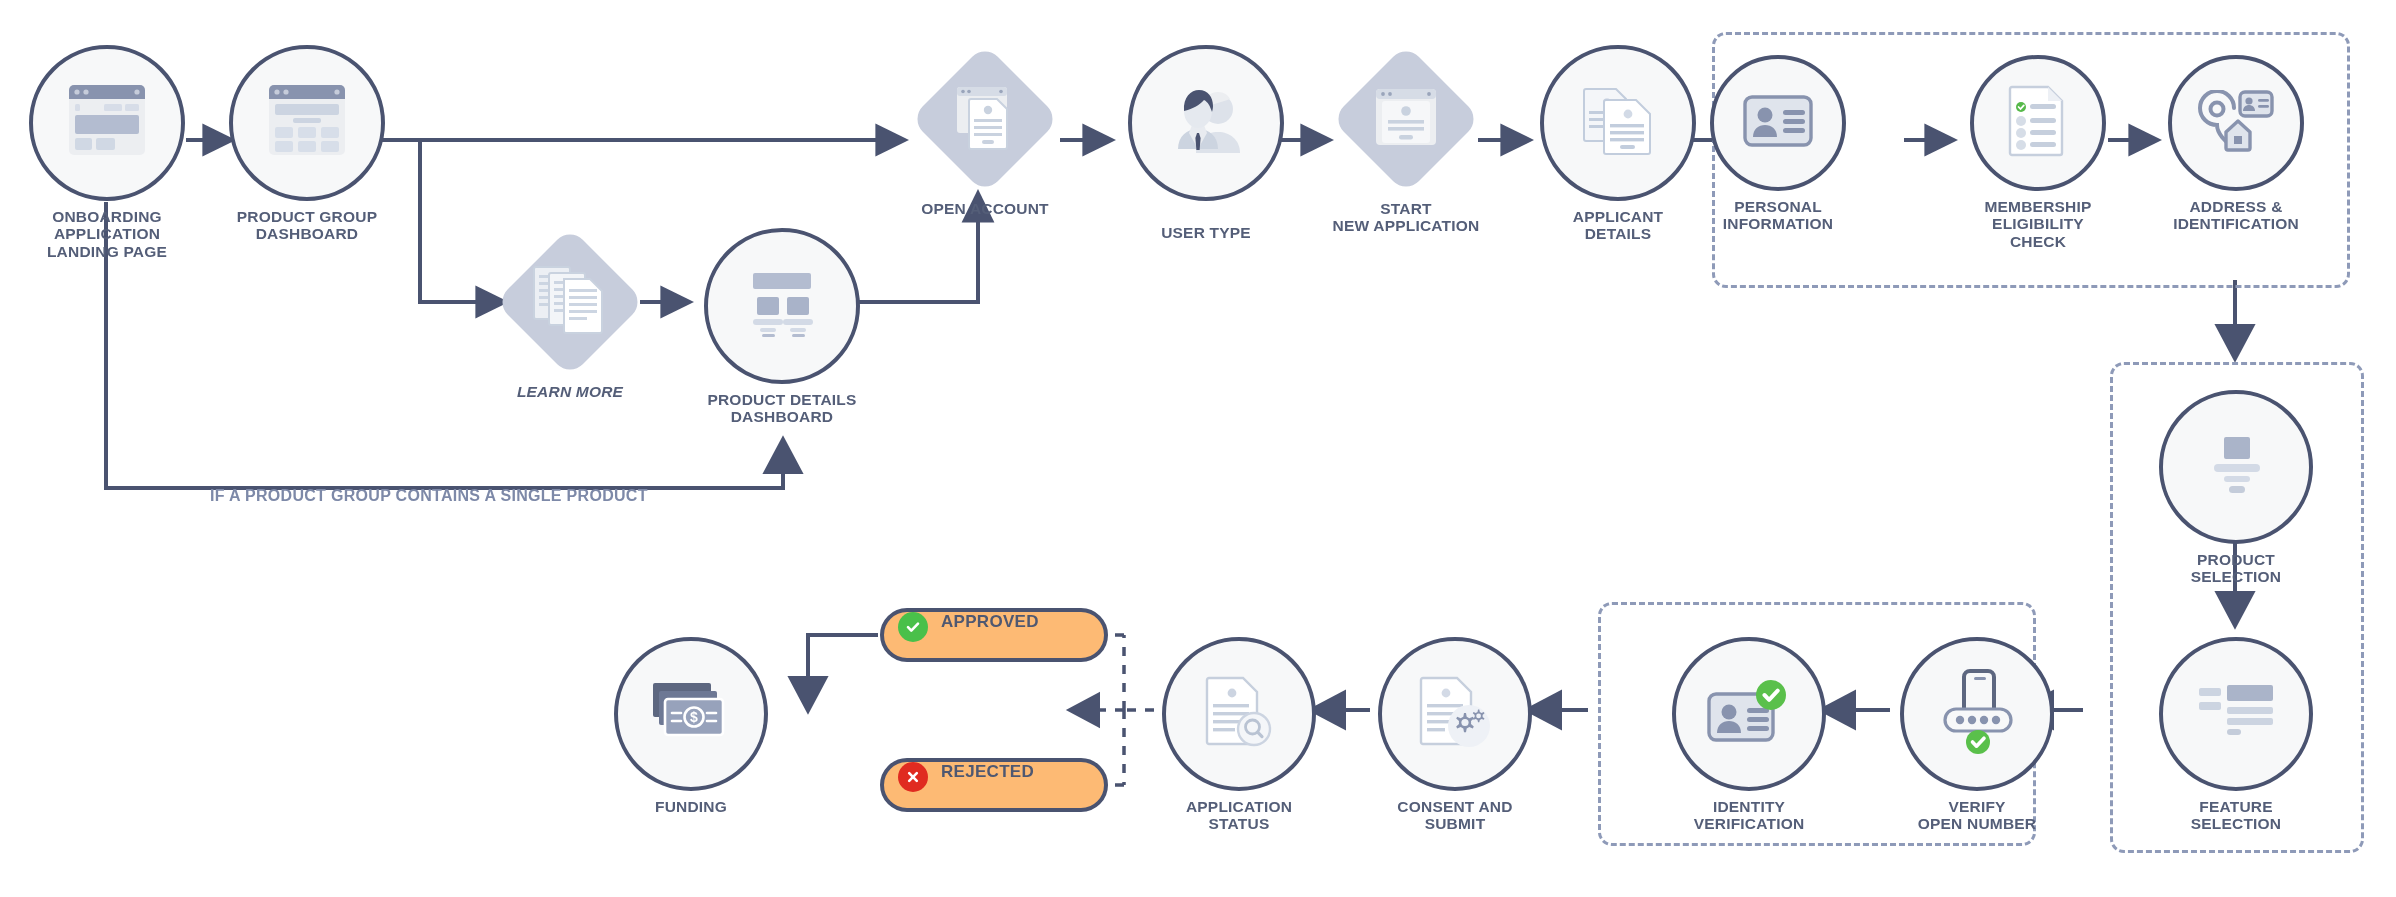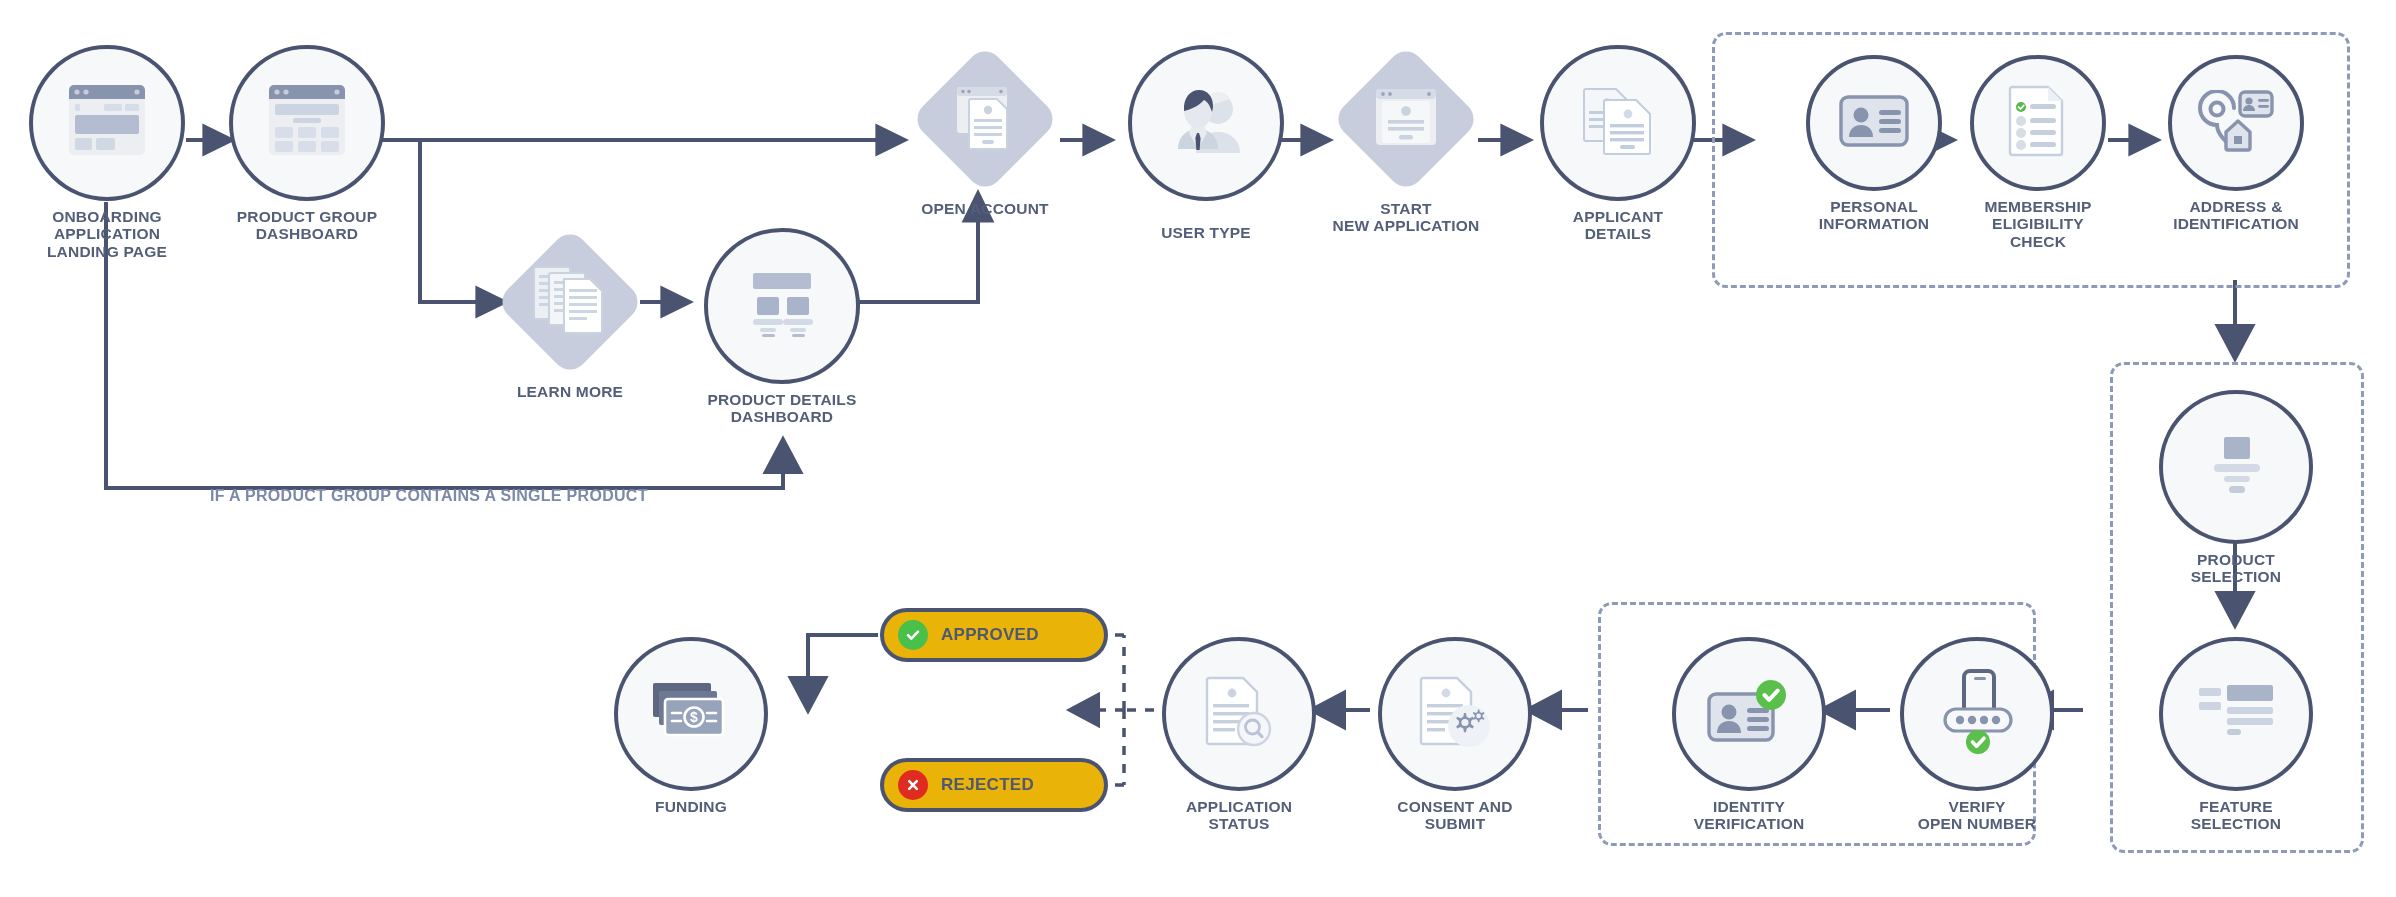--- a/index.html
+++ b/index.html
@@ -13,22 +13,22 @@
   .circle{border:4px solid #4a5370;background:#f7f8f9;border-radius:50%;}
   .diamond{background:#c7cddc;border-radius:18px;transform:rotate(45deg);}
   .diamond > .gfx{transform:rotate(-45deg);display:flex;align-items:center;justify-content:center;width:100%;height:100%;}
 
   .caption{margin-top:7px;text-align:center;color:#545e78;
       font-size:15.5px;font-weight:bold;letter-spacing:.2px;line-height:1.12;
       white-space:pre-line;font-family:"Liberation Sans",sans-serif;}
 
   .dashbox{position:absolute;border:3px dashed #8e9ab8;border-radius:14px;}
 
-  .pill{position:absolute;display:flex;align-items:center;border:4px solid #4a5370;
-      background:#eab308;border-radius:40px;box-sizing:border-box;}
+  .pill{position:absolute;display:flex;border:4px solid #4a5370;
+      background:#fdba74;border-radius:40px;box-sizing:border-box;}
   .pill .badge{width:30px;height:30px;border-radius:50%;flex:0 0 auto;margin-left:14px;
       display:flex;align-items:center;justify-content:center;color:#fff;font-size:18px;font-weight:bold;}
   .pill .plabel{margin-left:13px;color:#4f5871;font-size:17px;font-weight:bold;letter-spacing:.3px;}
 
   .hint{position:absolute;color:#7d89a8;font-size:16px;font-weight:bold;letter-spacing:.3px;}
 </style>
 </head>
 <body>
 
 <div id="stage">
@@ -140,21 +140,21 @@
           <rect x="8" y="58" width="18" height="11" rx="2" fill="#d7dee9"></rect>
           <rect x="31" y="58" width="18" height="11" rx="2" fill="#d7dee9"></rect>
           <rect x="54" y="58" width="18" height="11" rx="2" fill="#d7dee9"></rect>
         </svg>
       </span>
     </div>
     <div class="caption">PRODUCT GROUP
 DASHBOARD</div>
   </div>
 
-  <div class="node" style="left:495px;top:228px;width:150px;">
+  <div class="node" style="left:495px;top:228px;width:150px;font-style:italic;">
     <div class="shape" style="width:148px;height:148px;">
       <div class="diamond" style="width:106px;height:106px;">
         <div class="gfx">
           <span>
             <svg width="76" height="70" viewBox="0 0 76 70">
               <g>
                 <rect x="2" y="2" width="36" height="52" rx="2" fill="#eceff4" stroke="#c9d2df" stroke-width="2"></rect>
                 <g fill="#ccd5e2">
                     <rect x="7" y="10" width="26" height="3"></rect>
                     <rect x="7" y="17" width="26" height="3"></rect>
@@ -301,21 +301,21 @@
               <rect x="30" y="45" width="34" height="3.4"></rect>
               <rect x="30" y="52" width="34" height="3.4"></rect>
             </g>
           <rect x="40" y="59" width="15" height="4" rx="2" fill="#c2cddd"></rect>
         </svg>
       </span>
     </div>
     <div class="caption">APPLICANT DETAILS</div>
   </div>
 
-  <div class="node" style="left:1810px;top:55px;width:128px;">
+  <div class="node" style="left:1714px;top:55px;width:128px;">
     <div class="shape circle" style="width:128px;height:128px;">
       <span>
         <svg width="70" height="52" viewBox="0 0 70 52">
           <rect x="2" y="2" width="66" height="48" rx="7" fill="#dfe4ec" stroke="#8893ae" stroke-width="3.4"></rect>
           <circle cx="22" cy="20" r="7.5" fill="#8893ae"></circle>
           <path d="M10 42 c0-8 5.5-12 12-12 s12 4 12 12 z" fill="#8893ae"></path>
           <g fill="#8893ae">
               <rect x="40" y="15" width="22" height="5" rx="2.5"></rect>
               <rect x="40" y="24" width="22" height="5" rx="2.5"></rect>
               <rect x="40" y="33" width="22" height="5" rx="2.5"></rect>

